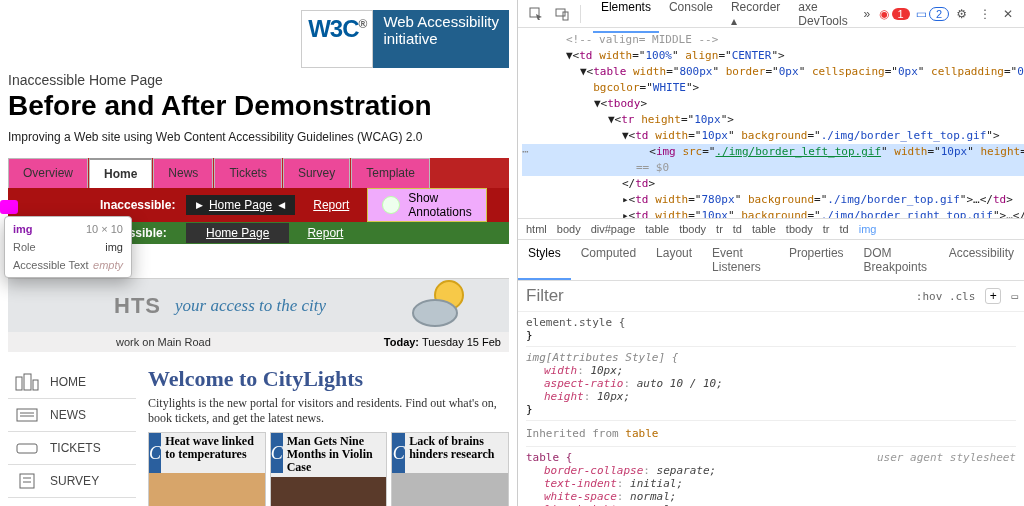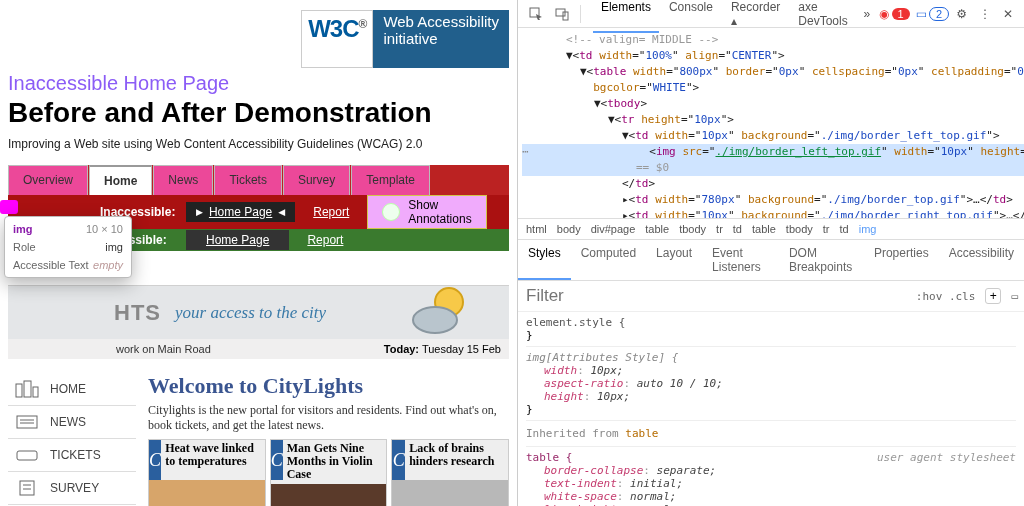--- a/index.html
+++ b/index.html
@@ -6,21 +6,21 @@
 body { font-family: Arial, sans-serif; font-size: 12px; display: flex; width: 1024px; height: 506px; overflow: hidden; background: #fff; }
 .page { width: 517px; height: 506px; overflow: hidden; position: relative; padding: 10px 8px 0 8px; }
 .dev { width: 507px; height: 506px; border-left: 1px solid #ccc; display: flex; flex-direction: column; background: #fff; }
 
 
 .logo-row { display: flex; justify-content: flex-end; }
 .w3c-logo { display: flex; align-items: stretch; height: 58px; }
 .w3c-mark { font-size: 24px; font-weight: bold; color: #005a9c; padding: 4px 6px; border: 1px solid #ccc; letter-spacing: -1px; }
 .w3c-mark sup { font-size: 12px; color: #666; }
 .wai-box { background: #215f8c; color: #fff; padding: 4px 10px; font-size: 15px; line-height: 1.1; }
-.in-hp { color: #8b5cf6; font-size: 20px; margin-top: 4px; }
+.in-hp { color: #404040; font-size: 14px; margin-top: 4px; }
 .bad-h1 { font-size: 28px; font-weight: bold; margin: 2px 0 8px; }
 .subtitle { font-size: 12px; margin-bottom: 14px; color: #222; }
 
 .tabs-bar { display: flex; background: #b22; }
 .tabs-bar .tab { padding: 7px 14px; font-size: 12px; background: #ec4899; color: #333; border: 1px solid #bbb; border-bottom: none; margin-right: 1px; cursor: pointer; }
 .tabs-bar .tab.active { background: #fff; font-weight: bold; border-top: 2px solid #999; }
 
 .access-rows { }
 .access-row { display: flex; align-items: center; font-size: 12px; }
 .access-row.red { background: #a11; }
@@ -329,22 +329,22 @@
       <span>tr</span>
       <span>td</span>
       <span class="curr">img</span>
   </div>
 
   <div class="styles-tabs">
     <div class="st active">Styles</div>
     <div class="st">Computed</div>
     <div class="st">Layout</div>
     <div class="st">Event Listeners</div>
+    <div class="st">Properties</div>
     <div class="st">DOM Breakpoints</div>
-    <div class="st">Properties</div>
     <div class="st">Accessibility</div>
   </div>
 
   <div class="filter-row">
     <input placeholder="Filter" style="">
     <span class="ctl">:hov .cls</span>
     <span class="plus">+</span>
     <span class="ctl">▭</span>
   </div>
 

